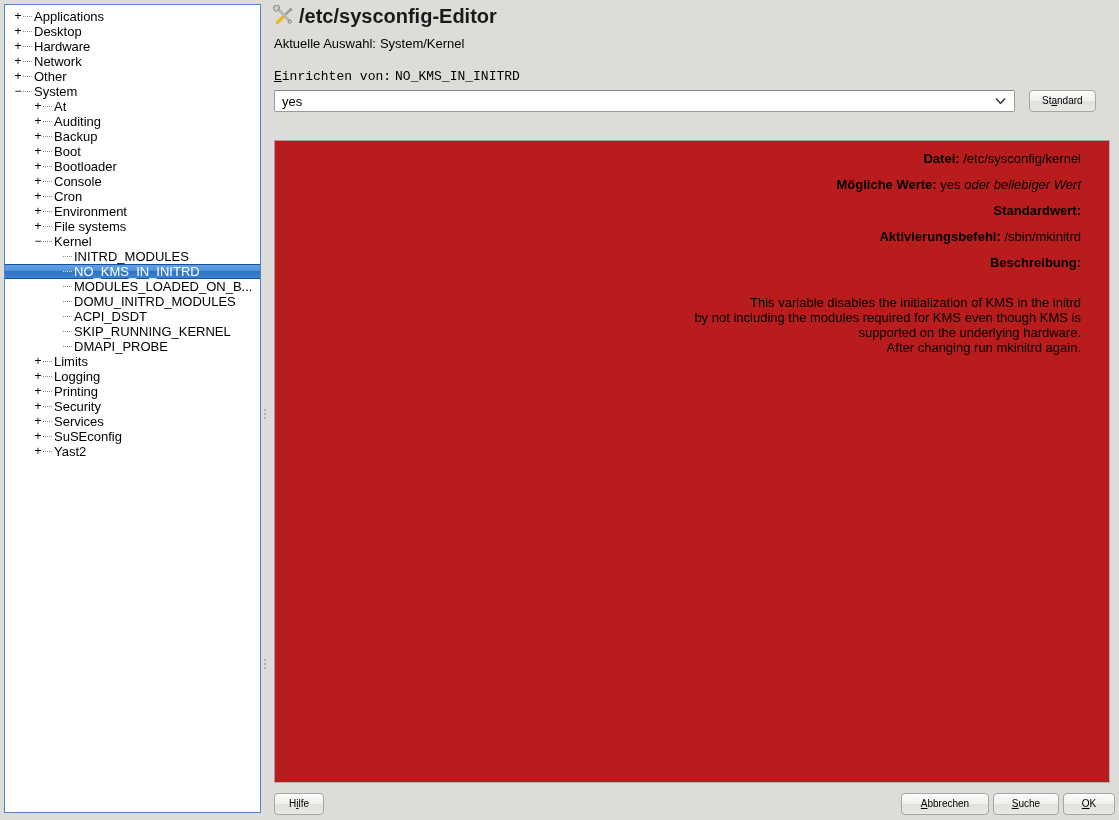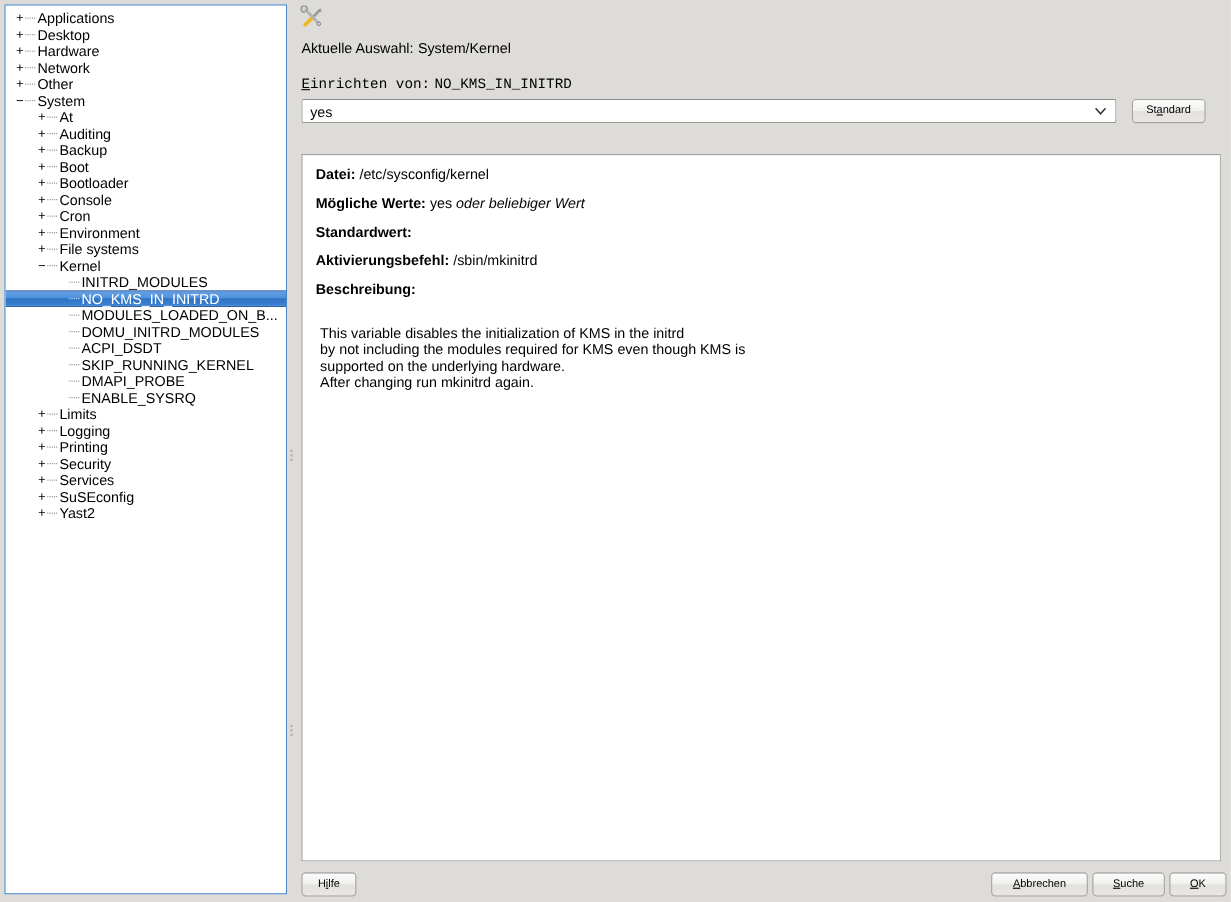--- a/index.html
+++ b/index.html
@@ -206,27 +206,28 @@
   }
   .btn .mn { text-decoration: underline; }
 
   
   #info-panel {
     position: absolute;
     left: 4px;
     top: 140px;
     width: 836px;
     height: 643px;
-    background: #ffffff;
+    background: #b91c1c;
     border: 1px solid #b4b2af;
     border-top-color: #a09e9b;
     border-left-color: #a09e9b;
     box-sizing: border-box;
-    padding: 10px 12px;
+    padding: 10px 28px;
     overflow: hidden;
+    text-align: right;
   }
   .info-line {
     margin: 0 0 10px 0;
     font-size: 13px;
     line-height: 16px;
   }
   .info-line b { font-weight: bold; }
   .info-line .v { font-weight: normal; }
   .info-line .vi { font-style: italic; }
   #desc-block {
@@ -377,25 +378,20 @@
       <div class="tnode d2">
         <span class="exp"></span>
         <span class="guide"></span>
         <span class="lbl">SKIP_RUNNING_KERNEL</span>
       </div>
       <div class="tnode d2">
         <span class="exp"></span>
         <span class="guide"></span>
         <span class="lbl">DMAPI_PROBE</span>
       </div>
-      <div class="tnode d2">
-        <span class="exp"></span>
-        <span class="guide"></span>
-        <span class="lbl">ENABLE_SYSRQ</span>
-      </div>
       <div class="tnode d1">
         <span class="exp">+</span>
         <span class="guide"></span>
         <span class="lbl">Limits</span>
       </div>
       <div class="tnode d1">
         <span class="exp">+</span>
         <span class="guide"></span>
         <span class="lbl">Logging</span>
       </div>
@@ -446,20 +442,21 @@
     <svg id="tools-icon" viewBox="0 0 22 22">
 
       <line x1="4.5" y1="17.5" x2="11" y2="11" stroke="#e8b923" stroke-width="3.4" stroke-linecap="round"></line>
       <line x1="11" y1="11" x2="17" y2="5" stroke="#9a9a9a" stroke-width="2.4" stroke-linecap="round"></line>
       <path d="M16.2 4.2 L18.6 3.2 L18.9 5.6 Z" fill="#c8c8c8" stroke="#7a7a7a" stroke-width="0.6"></path>
 
       <line x1="5.5" y1="4.5" x2="17" y2="16.5" stroke="#b4b4b4" stroke-width="2.6" stroke-linecap="round"></line>
       <path d="M6.6 3.0 a3.1 3.1 0 1 0 -3.0 3.3 l1.3 -1.3 z" fill="#cdcdcd" stroke="#6e6e6e" stroke-width="0.8"></path>
       <circle cx="16.8" cy="16.6" r="1.6" fill="#d8d8d8" stroke="#6e6e6e" stroke-width="0.8"></circle>
     </svg>
+    <span id="page-title">/etc/sysconfig-Editor</span>
   </div>
 
   <div id="current-selection">
     <span>Aktuelle Auswahl:</span><span class="csval">System/Kernel</span>
   </div>
 
   <div id="configure-label">
     <span class="mn">E</span><span>inrichten von:</span><span class="cfgvar">NO_KMS_IN_INITRD</span>
   </div>
 

